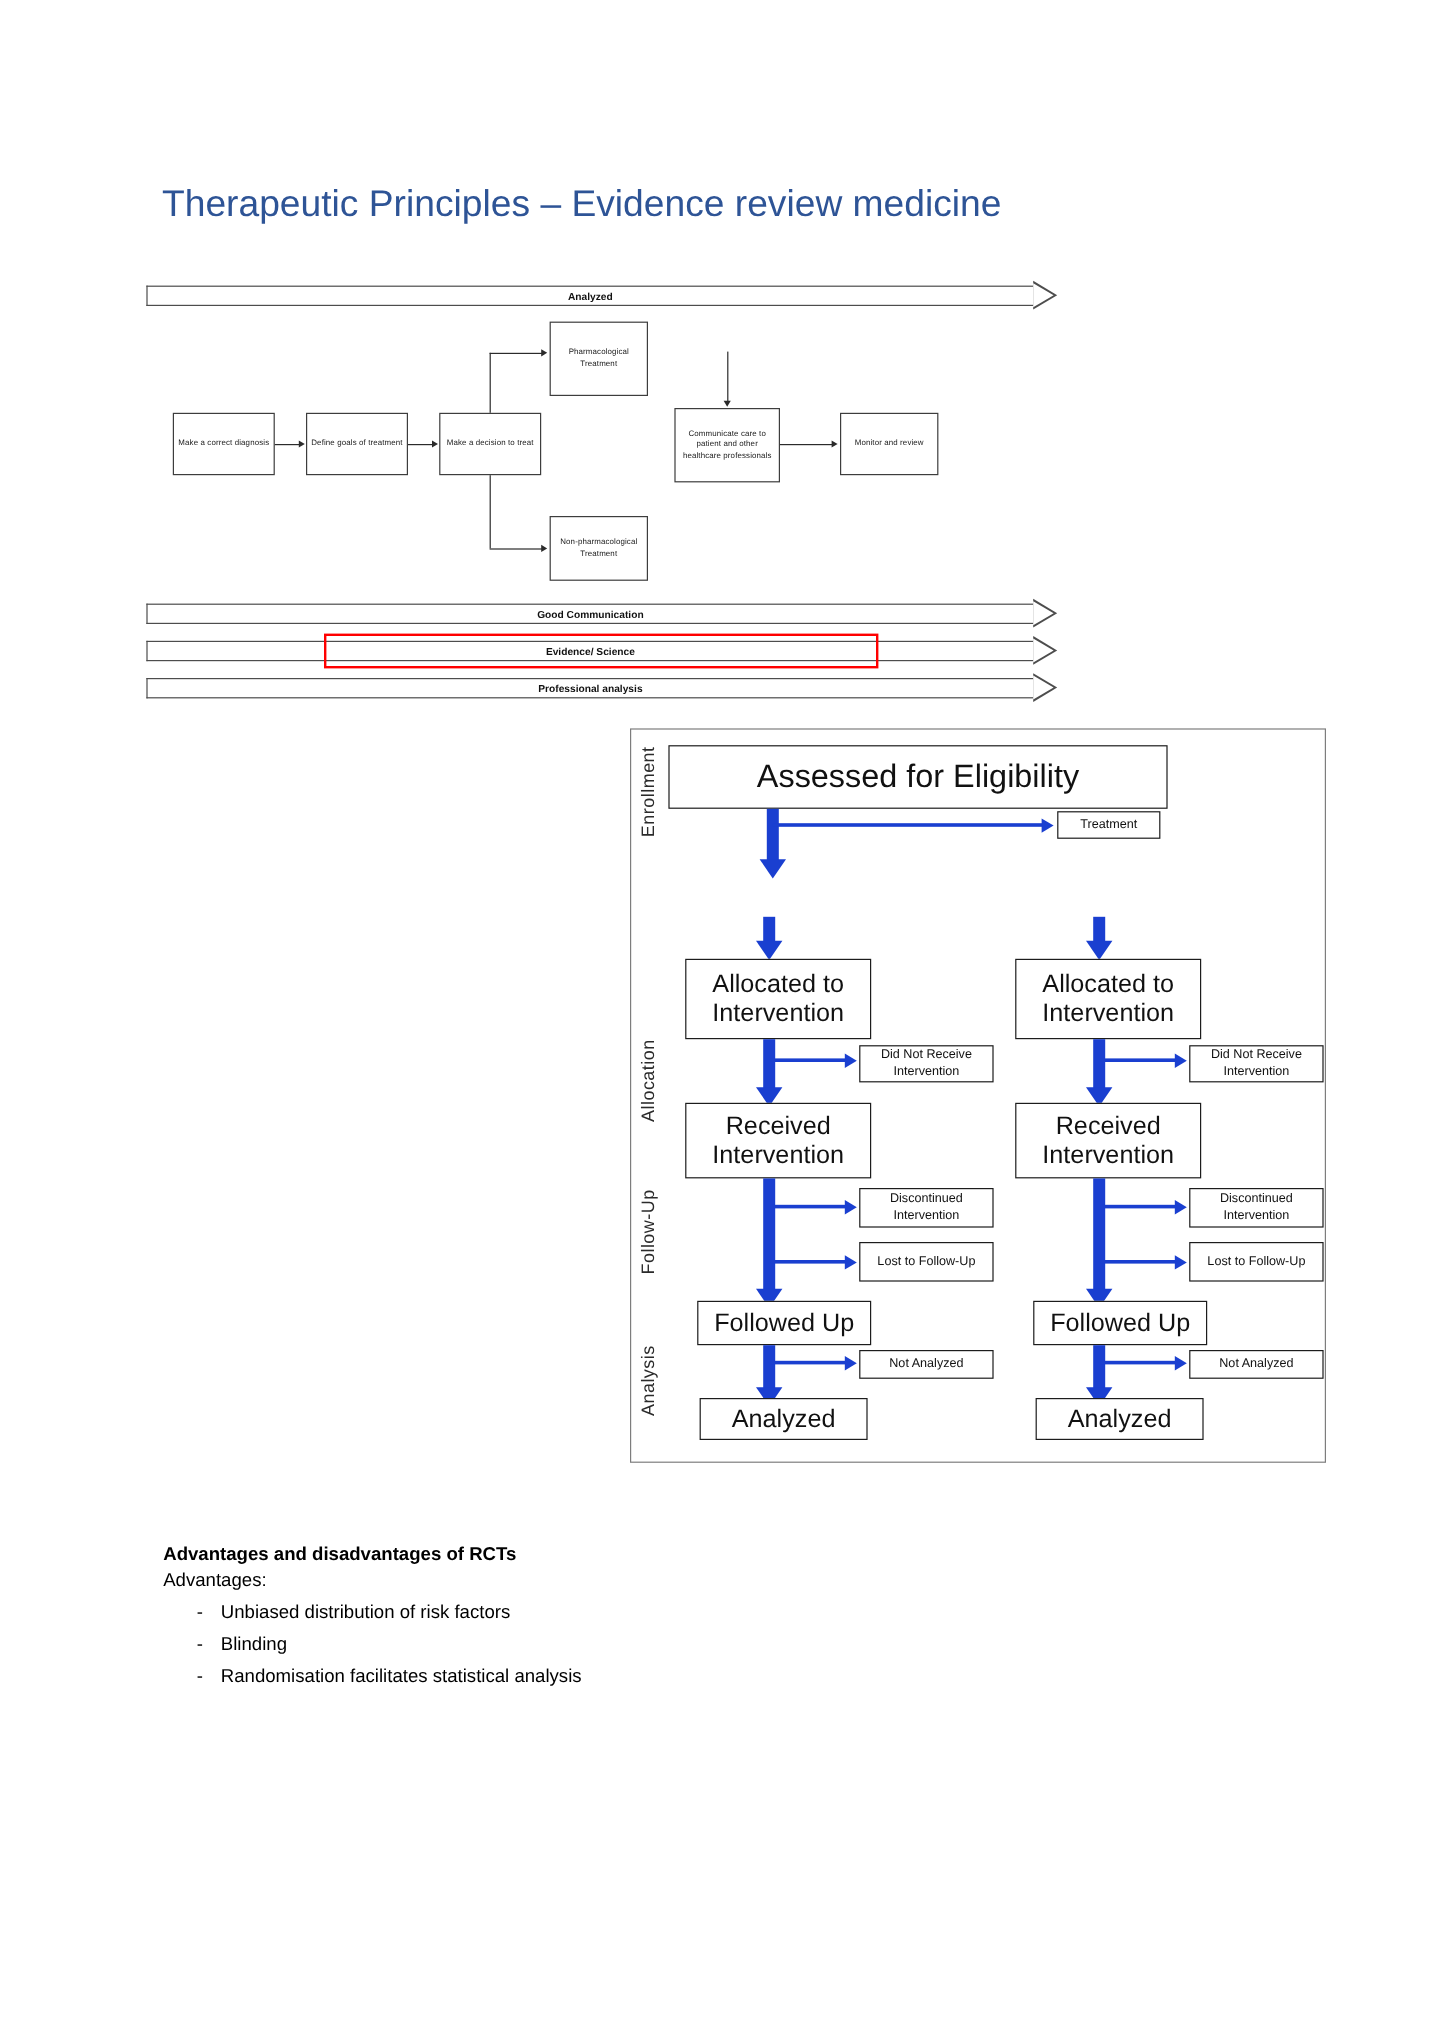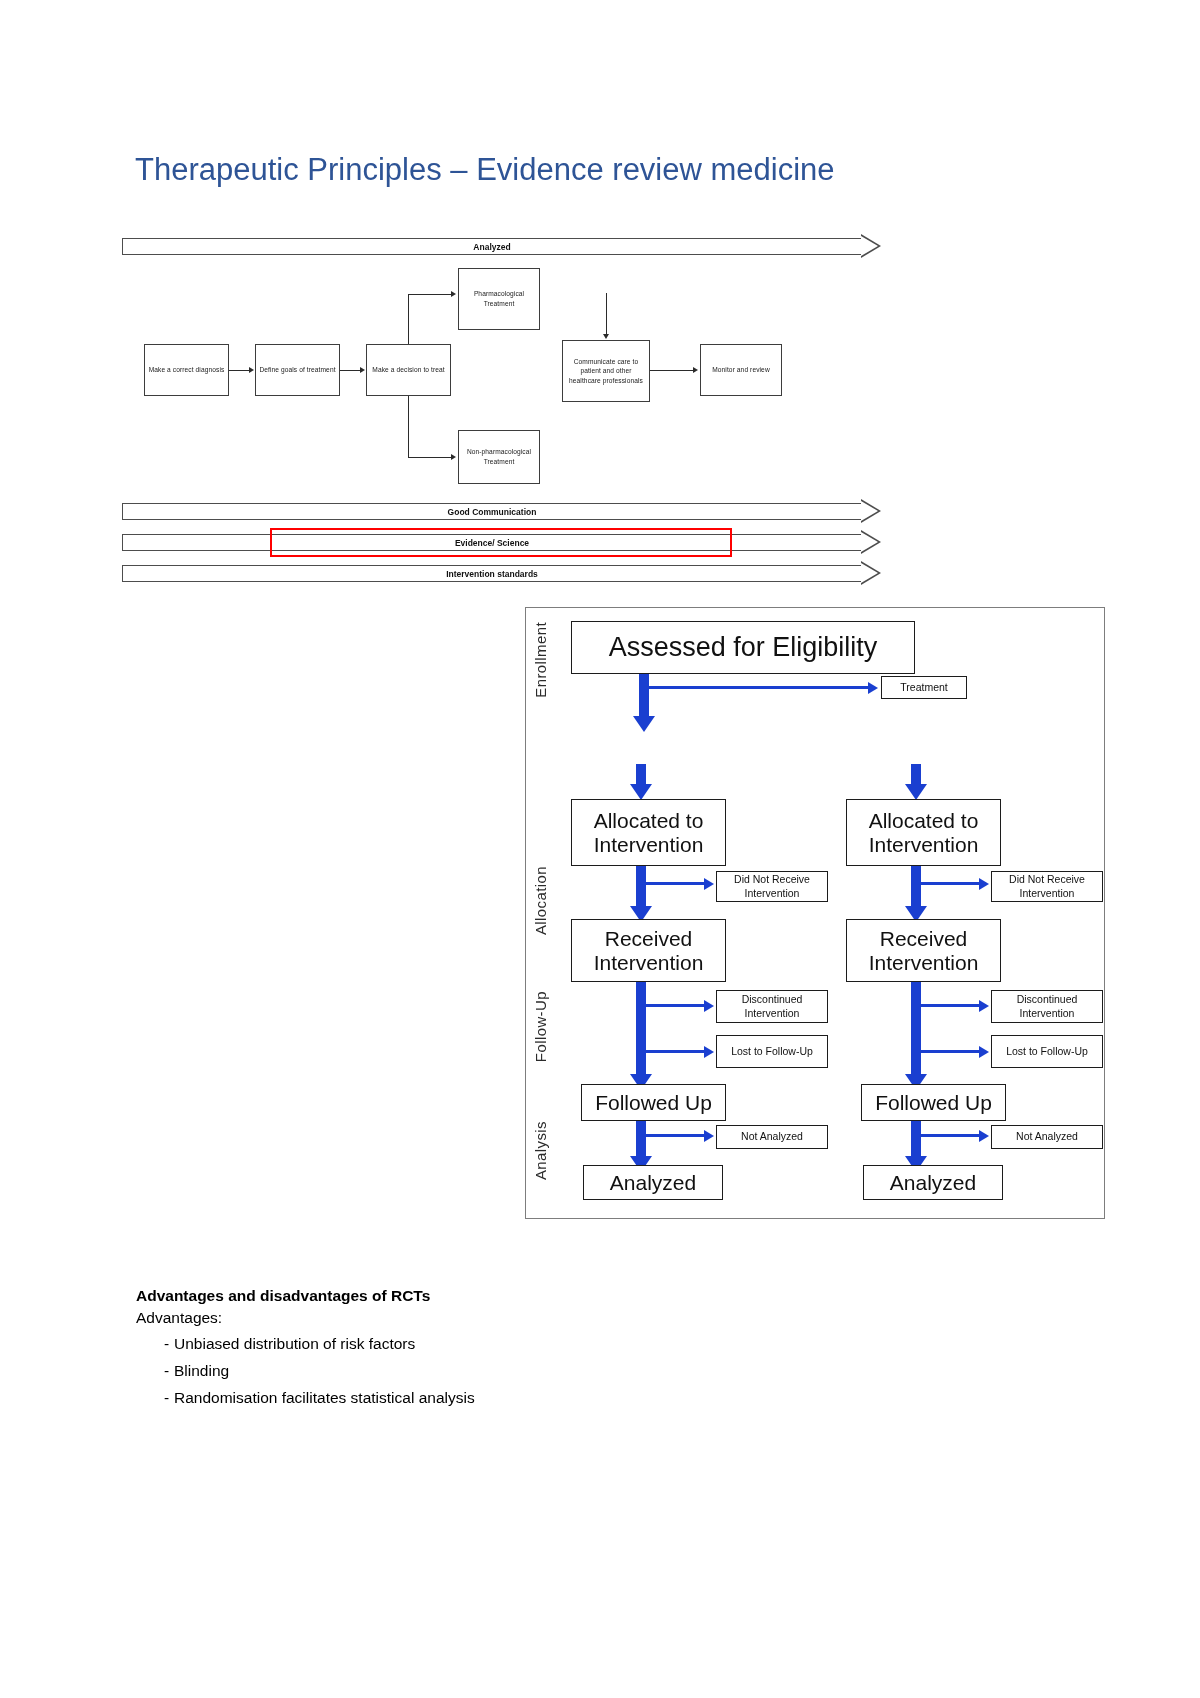--- a/index.html
+++ b/index.html
@@ -177,21 +177,21 @@
     font-weight: normal;
     line-height: 1.45;
   }
   #rct-notes ul { list-style: none; margin: 0; padding: 0; }
   #rct-notes li {
     font-size: 15.5px;
     line-height: 1.75;
     display: flex;
   }
   #rct-notes li .dash { width: 38px; padding-left: 28px; }
-  #rct-notes li .txt  { flex: 1; }
+  #rct-notes li .txt  { flex: 1; margin-left: 10px; }
 </style>
 </head>
 <body>
 
 <div id="page-title">Therapeutic Principles – Evidence review medicine</div>
 
 <div id="fig-therapeutic">
 
   <div class="arrow-row" style="top:0px; width:760px;">
     <div class="arrow-body" style="width:740px;"></div>
@@ -259,34 +259,34 @@
     <div class="arrow-body" style="width:740px;"></div>
     <div class="arrow-head" style="left:739px;"></div>
     <div class="arrow-head-inner" style="left:739px;"></div>
     <div class="arrow-label" style="left:0; width:740px;">Evidence/ Science</div>
   </div>
 
   <div class="arrow-row" style="top:327px; width:760px;">
     <div class="arrow-body" style="width:740px;"></div>
     <div class="arrow-head" style="left:739px;"></div>
     <div class="arrow-head-inner" style="left:739px;"></div>
-    <div class="arrow-label" style="left:0; width:740px;">Intervention standards</div>
+    <div class="arrow-label" style="left:0; width:740px;">Professional analysis</div>
   </div>
 
   <div id="evidence-highlight" style="left:148px; top:290px; width:462px; height:29px;"></div>
 </div>
 
 <div id="fig-consort">
 
   <span class="phase-label" style="left:6px; top:14px;">Enrollment</span>
   <span class="phase-label" style="left:6px; top:258px;">Allocation</span>
   <span class="phase-label" style="left:6px; top:383px;">Follow-Up</span>
   <span class="phase-label" style="left:6px; top:513px;">Analysis</span>
 
-  <div class="cbox big" style="left:45px; top:13px; width:344px; height:53px;">Assessed for Eligibility</div>
+  <div class="cbox big" style="left:31px; top:13px; width:416px; height:53px;">Assessed for Eligibility</div>
 
   <div class="barrow" style="left:113px; top:66px; width:10px; height:48px;"></div>
   <div class="barrow-head-d" style="left:107px; top:108px;"></div>
   <div class="tarrow" style="left:118px; top:78px; width:226px;"></div>
   <div class="tarrow-head-r" style="left:342px; top:74px;"></div>
   <div class="cbox small" style="left:355px; top:68px; width:86px; height:23px;">Treatment</div>
 
 
   <div class="barrow" style="left:110px; top:156px; width:10px; height:27px;"></div>
   <div class="barrow-head-d" style="left:104px; top:176px;"></div>

